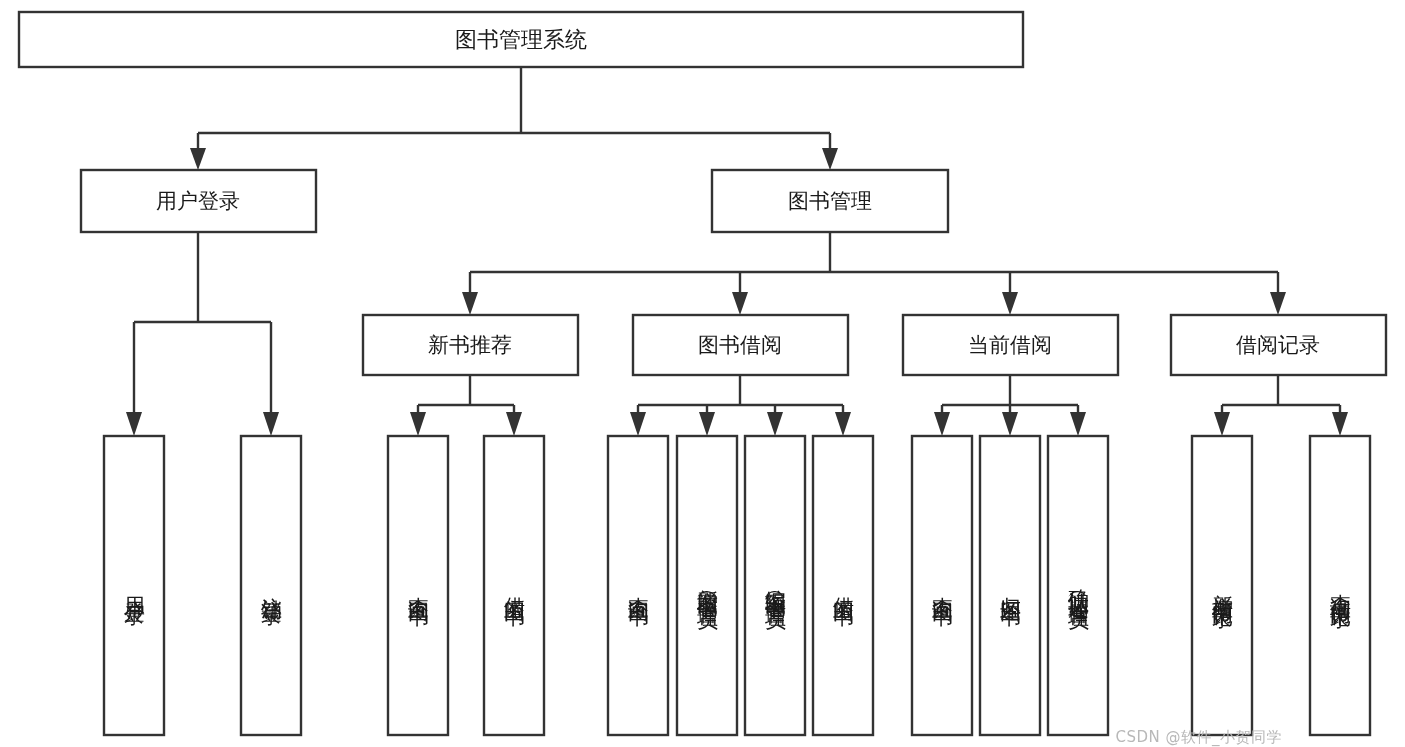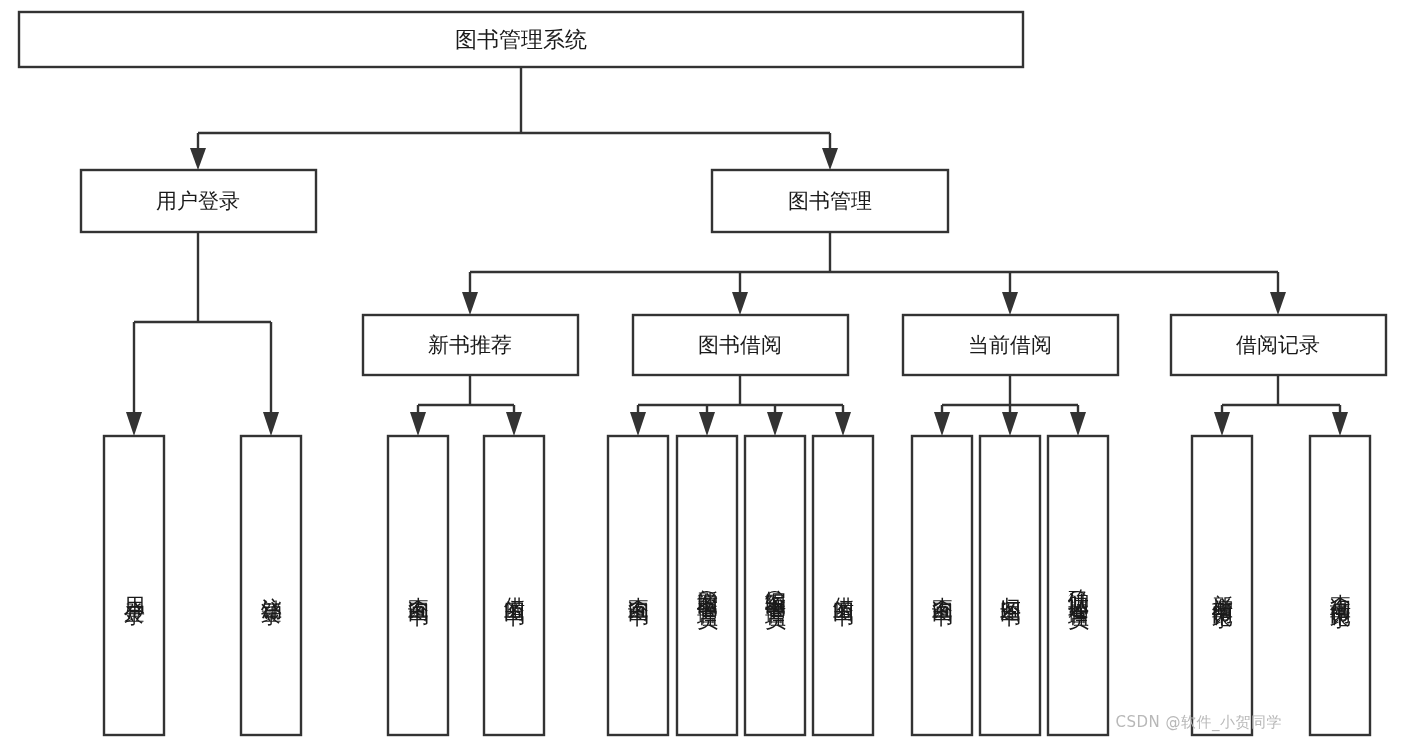--- a/index.html
+++ b/index.html
@@ -61,21 +61,21 @@
     letter-spacing: 3px;
     display: flex;
     align-items: center;
     justify-content: center;
     white-space: nowrap;
     pointer-events: none;
   }
   .watermark {
     position: absolute;
     right: 8px;
-    bottom: 15px;
+    bottom: 0;
     font-family: "DejaVu Sans", "Liberation Sans", sans-serif;
     font-size: 15px;
     color: #b8b8b8;
     letter-spacing: 0.5px;
     white-space: nowrap;
   }
 </style>
 </head>
 <body>
 

